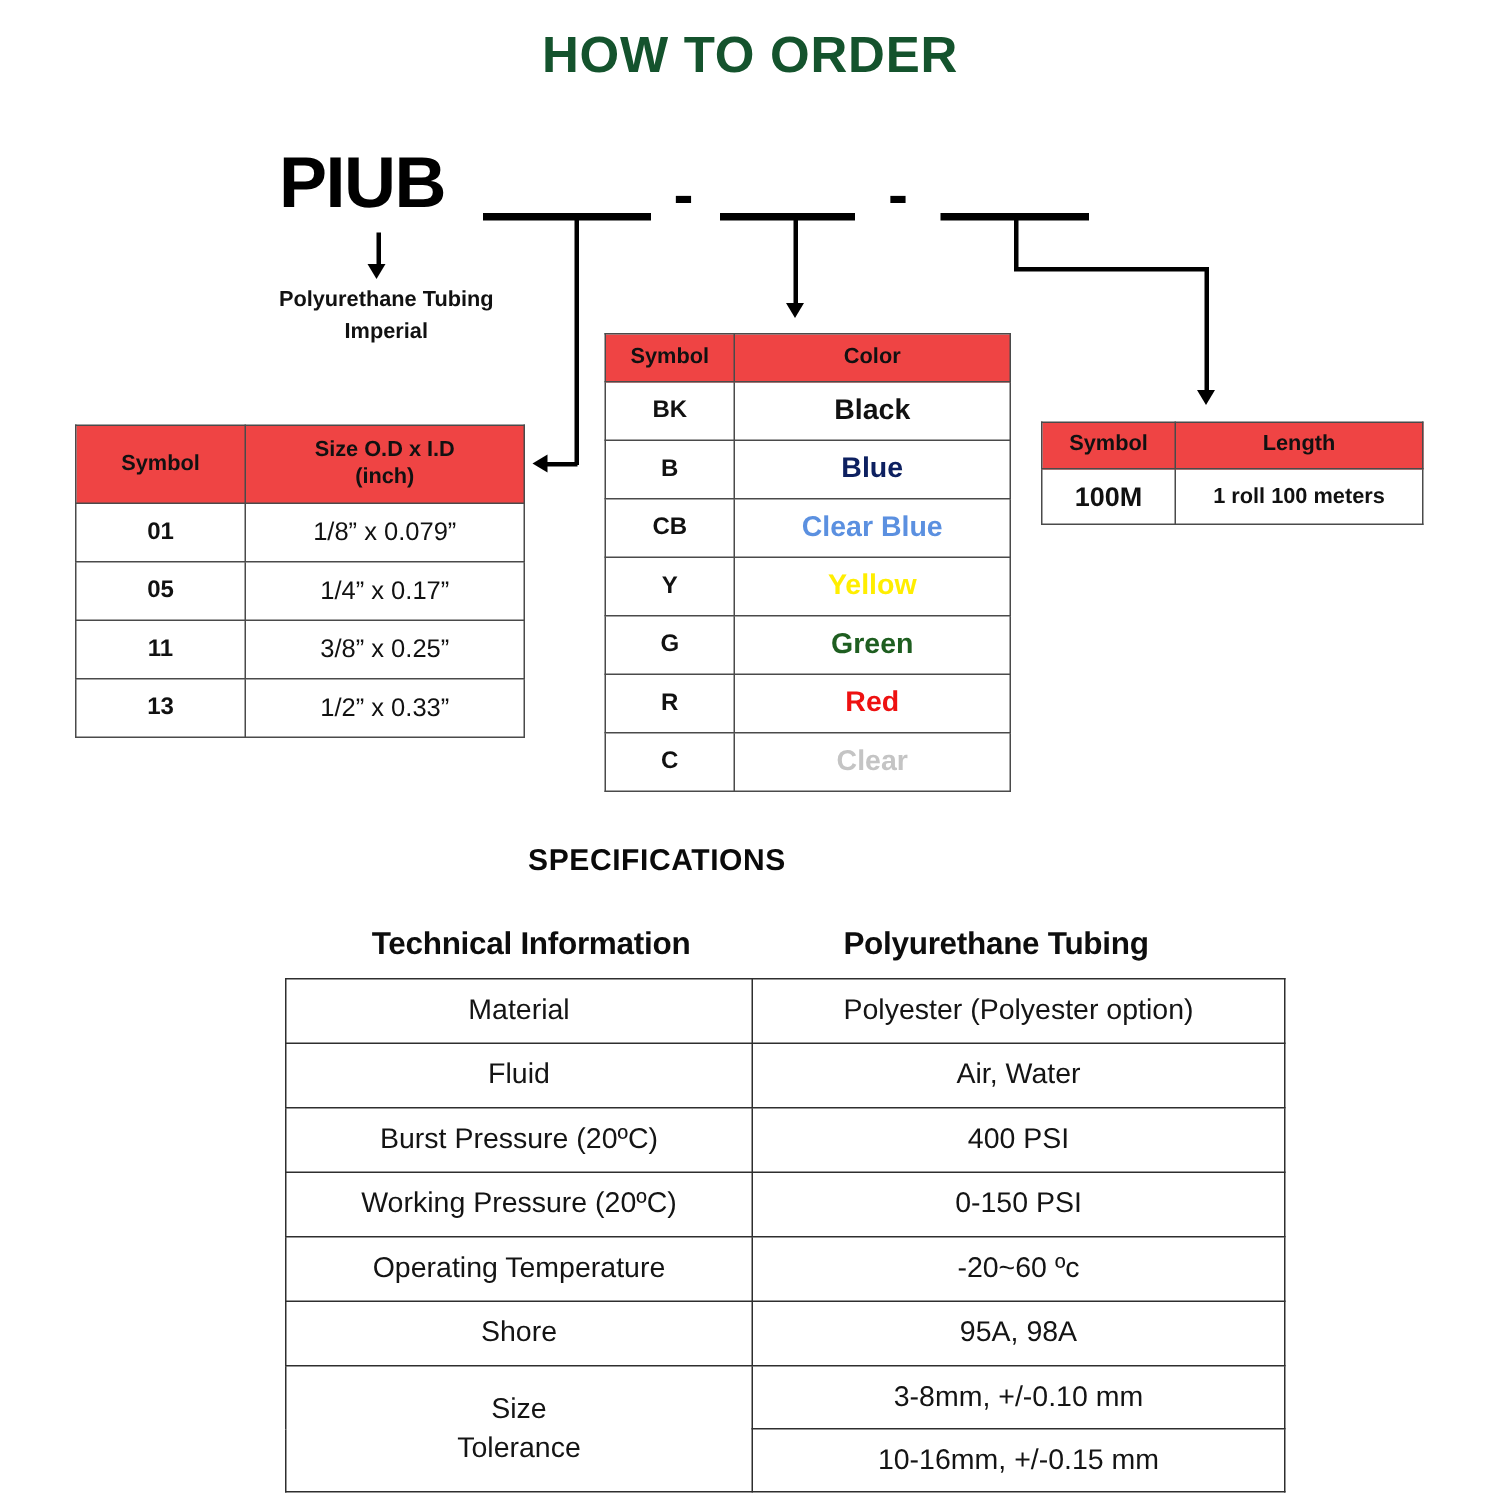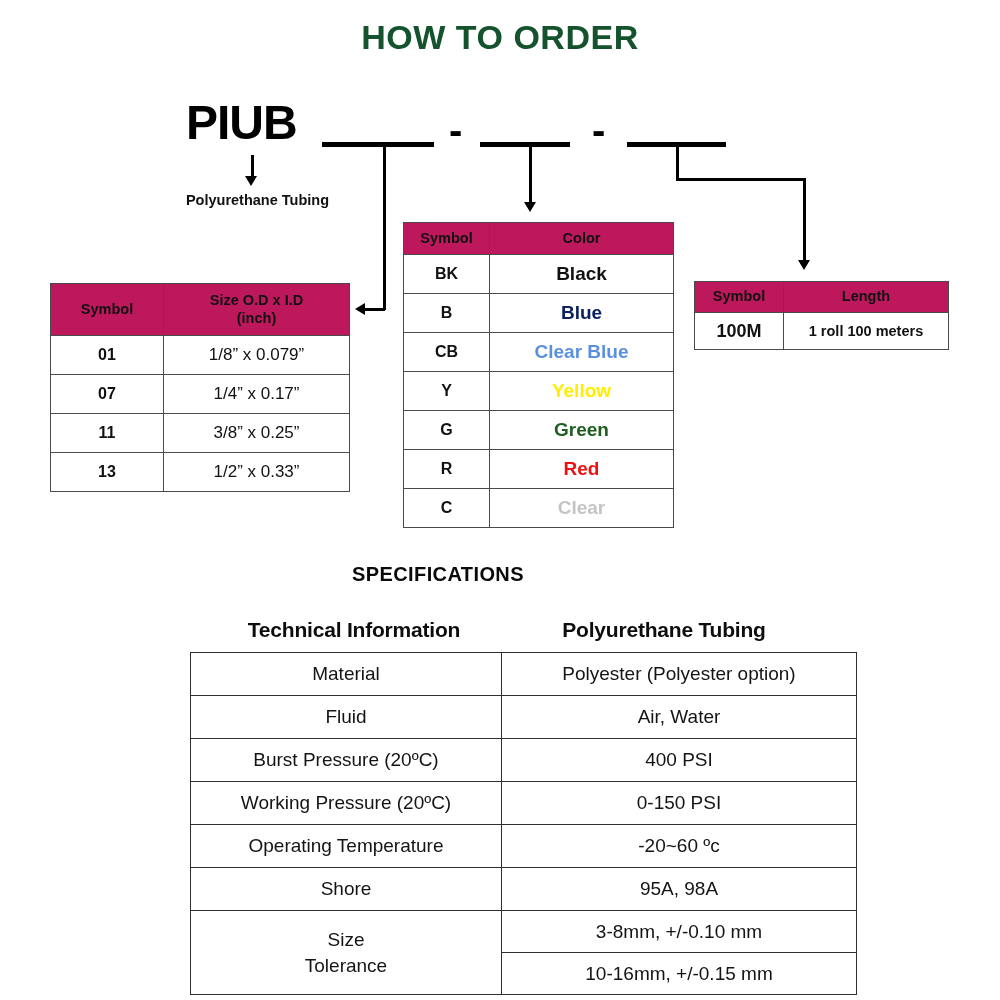--- a/index.html
+++ b/index.html
@@ -89,21 +89,21 @@
     background: #fff;
   }
   table.keytable th, table.keytable td {
     border: 1.6px solid #4a4a4a;
     text-align: center;
     font-weight: bold;
     color: #111;
     padding: 0;
   }
   table.keytable th {
-    background: #be185d;
+    background: #ef4444;
     font-size: 14.5px;
     line-height: 1.2;
   }
   table.keytable td {
     font-size: 16px;
   }
 
   
   #size-table { left: 50px; top: 283px; }
   #size-table th.c1, #size-table td.c1 { width: 112px; }
@@ -178,20 +178,21 @@
 <div class="abs blank-line" style="left:480px; top:142px; width:90px;"></div>
 
 <div class="abs dash-sep" style="left:592px; top:130px;">-</div>
 
 <div class="abs blank-line" style="left:627px; top:142px; width:99px;"></div>
 
 <div class="abs conn" style="left:251px; top:155px; width:2.5px; height:22px;"></div>
 <div class="abs arrow-down" style="left:245px; top:176px;"></div>
 <div class="abs" id="piub-caption">
   <div>Polyurethane Tubing</div>
+  <div>Imperial</div>
 </div>
 
 <div class="abs conn" style="left:383px; top:146px; width:2.5px; height:164px;"></div>
 <div class="abs conn" style="left:364px; top:308px; width:21px; height:2.5px;"></div>
 <div class="abs arrow-left" style="left:355px; top:303px;"></div>
 
 <div class="abs conn" style="left:529px; top:146px; width:2.5px; height:57px;"></div>
 <div class="abs arrow-down" style="left:524px; top:202px;"></div>
 
 <div class="abs conn" style="left:676px; top:146px; width:2.5px; height:34px;"></div>
@@ -208,21 +209,21 @@
         <span>(inch)</span>
       </th>
     </tr>
   </thead>
   <tbody id="size-rows">
       <tr>
         <td class="c1">01</td>
         <td class="c2">1/8” x 0.079”</td>
       </tr>
       <tr>
-        <td class="c1">07</td>
+        <td class="c1">05</td>
         <td class="c2">1/4” x 0.17”</td>
       </tr>
       <tr>
         <td class="c1">11</td>
         <td class="c2">3/8” x 0.25”</td>
       </tr>
       <tr>
         <td class="c1">13</td>
         <td class="c2">1/2” x 0.33”</td>
       </tr>

